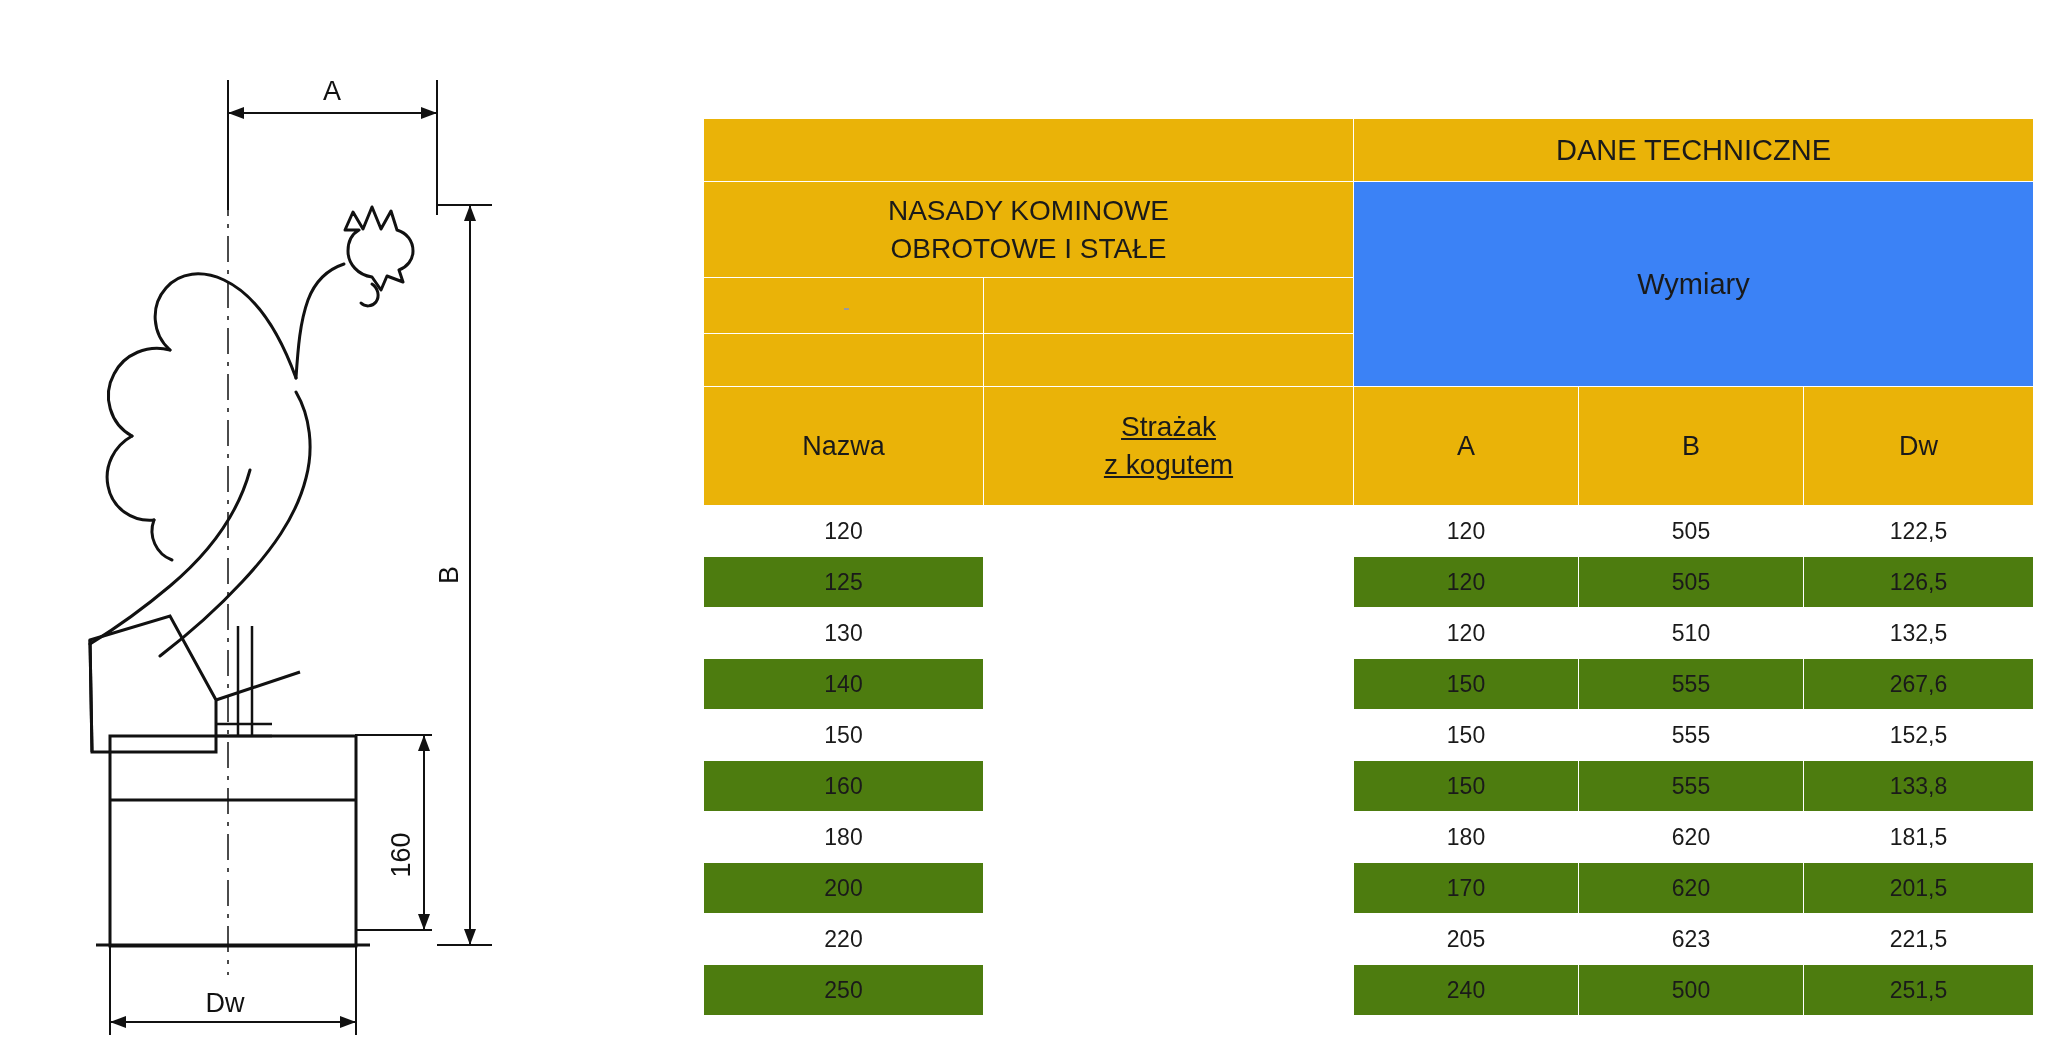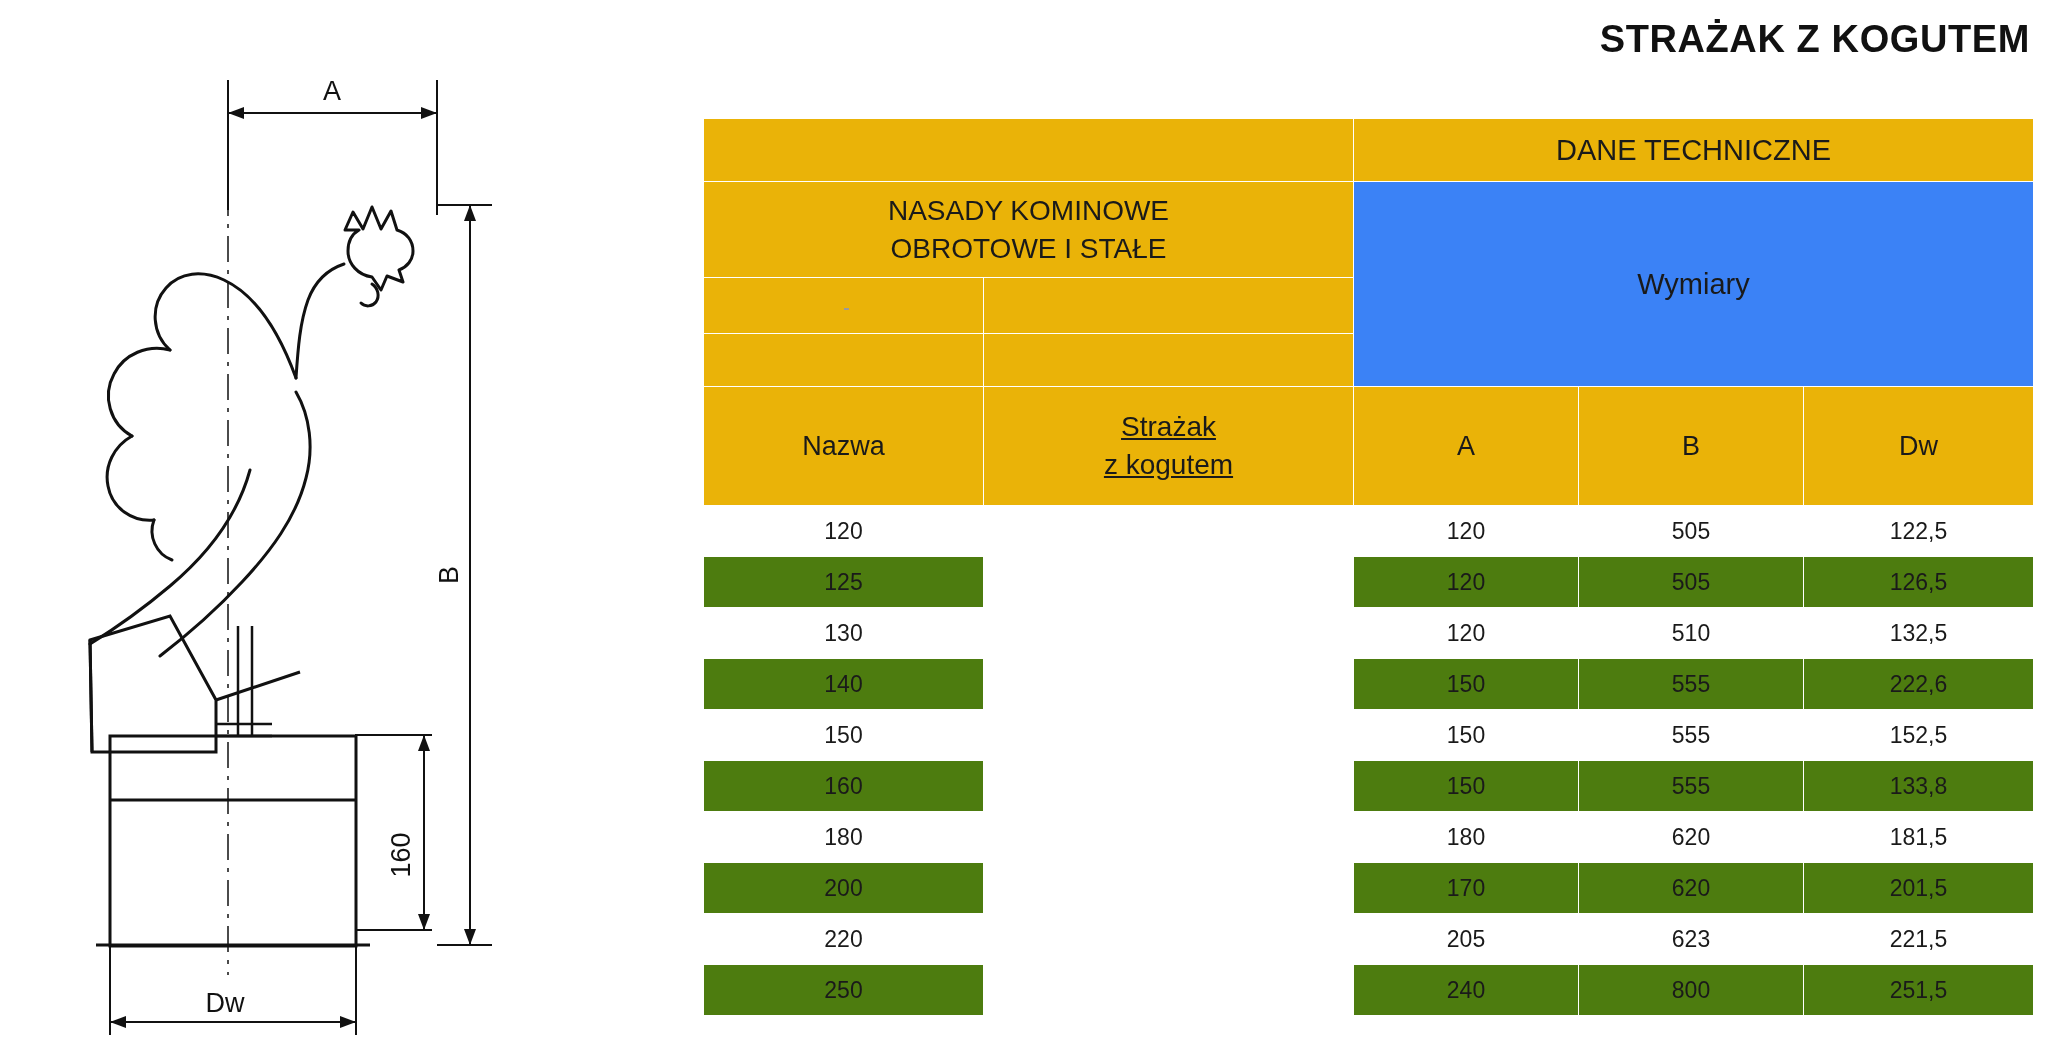--- a/index.html
+++ b/index.html
@@ -219,21 +219,20 @@
     <g fill="none" stroke="#111" stroke-width="3">
       <rect x="110" y="736" width="246" height="210"></rect>
       <line x1="110" y1="800" x2="356" y2="800"></line>
       <line x1="96" y1="945" x2="370" y2="945"></line>
     </g>
   </svg>
 </div>
 
 <div id="right-panel">
 
-  <div id="page-title">STRAŻAK Z KOGUTEM</div>
 
   <table id="spec-table">
     <colgroup>
       <col style="width:280px">
       <col style="width:370px">
       <col style="width:225px">
       <col style="width:225px">
       <col style="width:230px">
     </colgroup>
     <tbody>
@@ -291,21 +290,21 @@
         <td class="data-cell"></td>
         <td class="data-cell">120</td>
         <td class="data-cell">510</td>
         <td class="data-cell">132,5</td>
       </tr>
       <tr class="row-grey">
         <td class="data-cell">140</td>
         <td class="data-cell row-white"></td>
         <td class="data-cell">150</td>
         <td class="data-cell">555</td>
-        <td class="data-cell">222,6</td>
+        <td class="data-cell">267,6</td>
       </tr>
       <tr class="row-white">
         <td class="data-cell">150</td>
         <td class="data-cell"></td>
         <td class="data-cell">150</td>
         <td class="data-cell">555</td>
         <td class="data-cell">152,5</td>
       </tr>
       <tr class="row-grey">
         <td class="data-cell">160</td>
@@ -332,18 +331,18 @@
         <td class="data-cell">220</td>
         <td class="data-cell"></td>
         <td class="data-cell">205</td>
         <td class="data-cell">623</td>
         <td class="data-cell">221,5</td>
       </tr>
       <tr class="row-grey">
         <td class="data-cell">250</td>
         <td class="data-cell row-white"></td>
         <td class="data-cell">240</td>
-        <td class="data-cell">800</td>
+        <td class="data-cell">500</td>
         <td class="data-cell">251,5</td>
       </tr>
     </tbody>
   </table>
 </div>
 
 </body></html>

